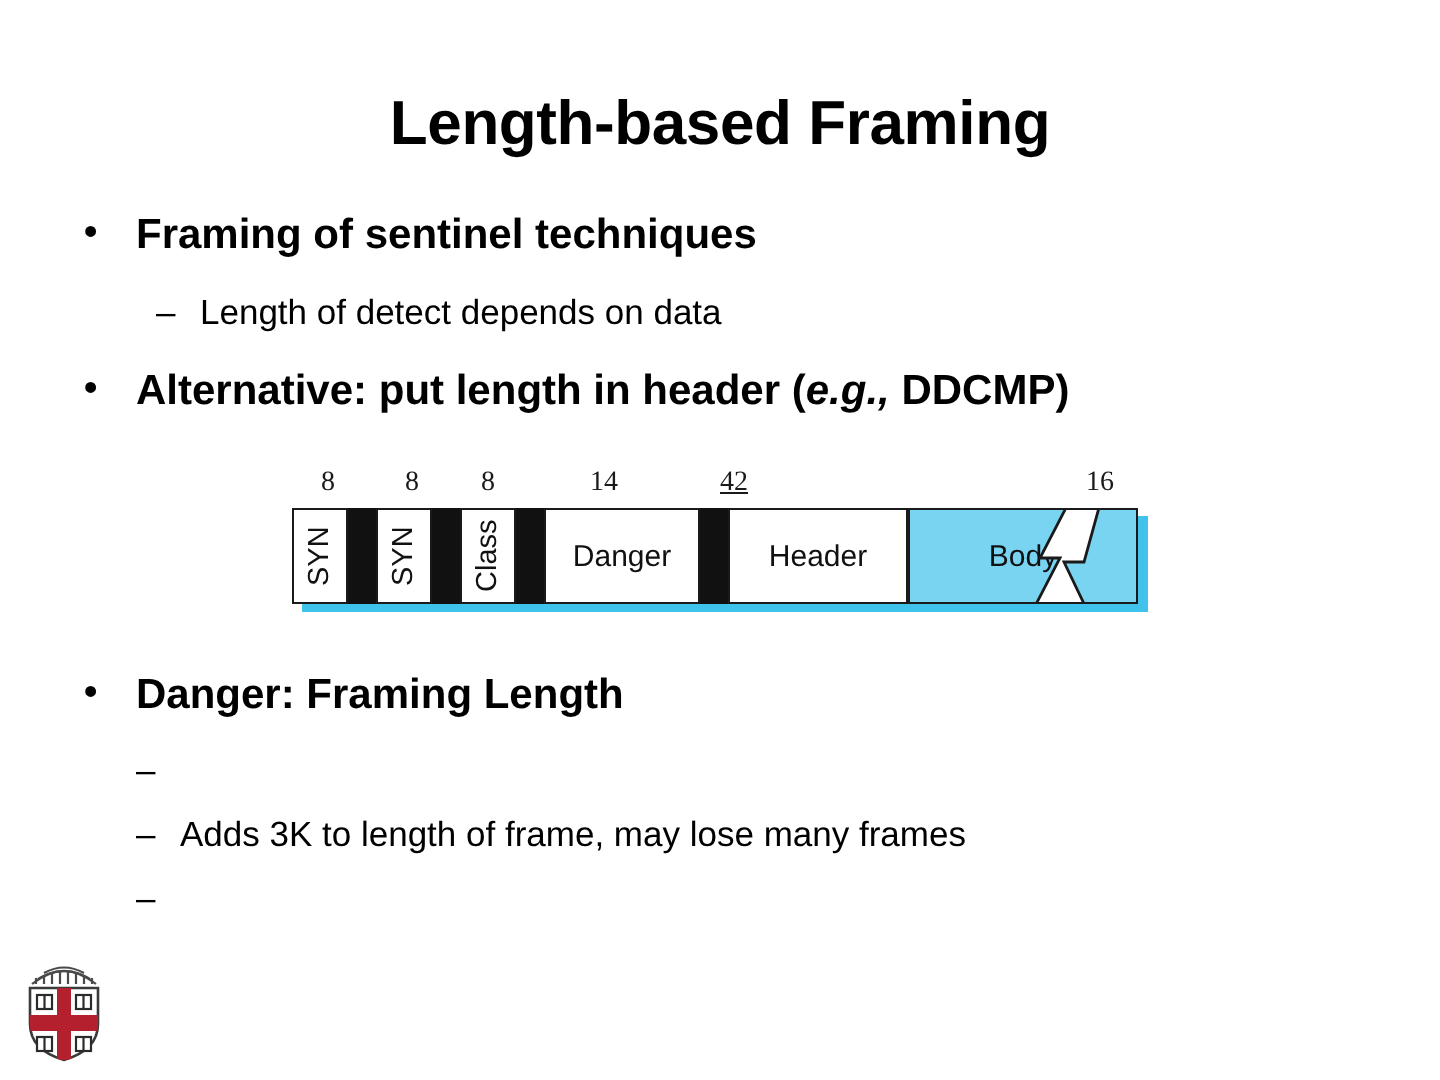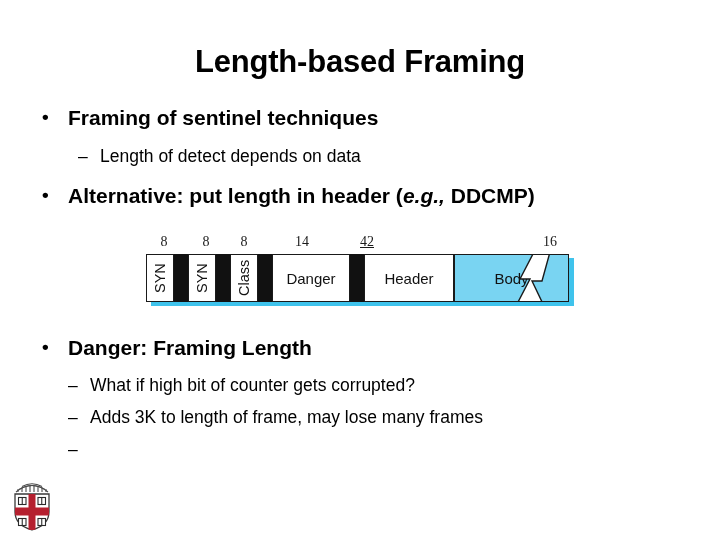--- a/index.html
+++ b/index.html
@@ -219,21 +219,20 @@
     </div>
   </div>
 
   <div class="bullet-l1" style="left:42px; top:334px; width:620px;">
     <span class="marker">•</span>
     <span class="btext">Danger: Framing Length</span>
   </div>
 
   <div class="bullet-l2" style="left:68px; top:373px; width:620px;">
     <span class="marker">–</span>
-    <span class="btext">What if high bit of counter gets corrupted?</span>
   </div>
 
   <div class="bullet-l2" style="left:68px; top:405px; width:620px;">
     <span class="marker">–</span>
     <span class="btext">Adds 3K to length of frame, may lose many frames</span>
   </div>
 
   <div class="bullet-l2" style="left:68px; top:437px; width:620px;">
     <span class="marker">–</span>
   </div>

